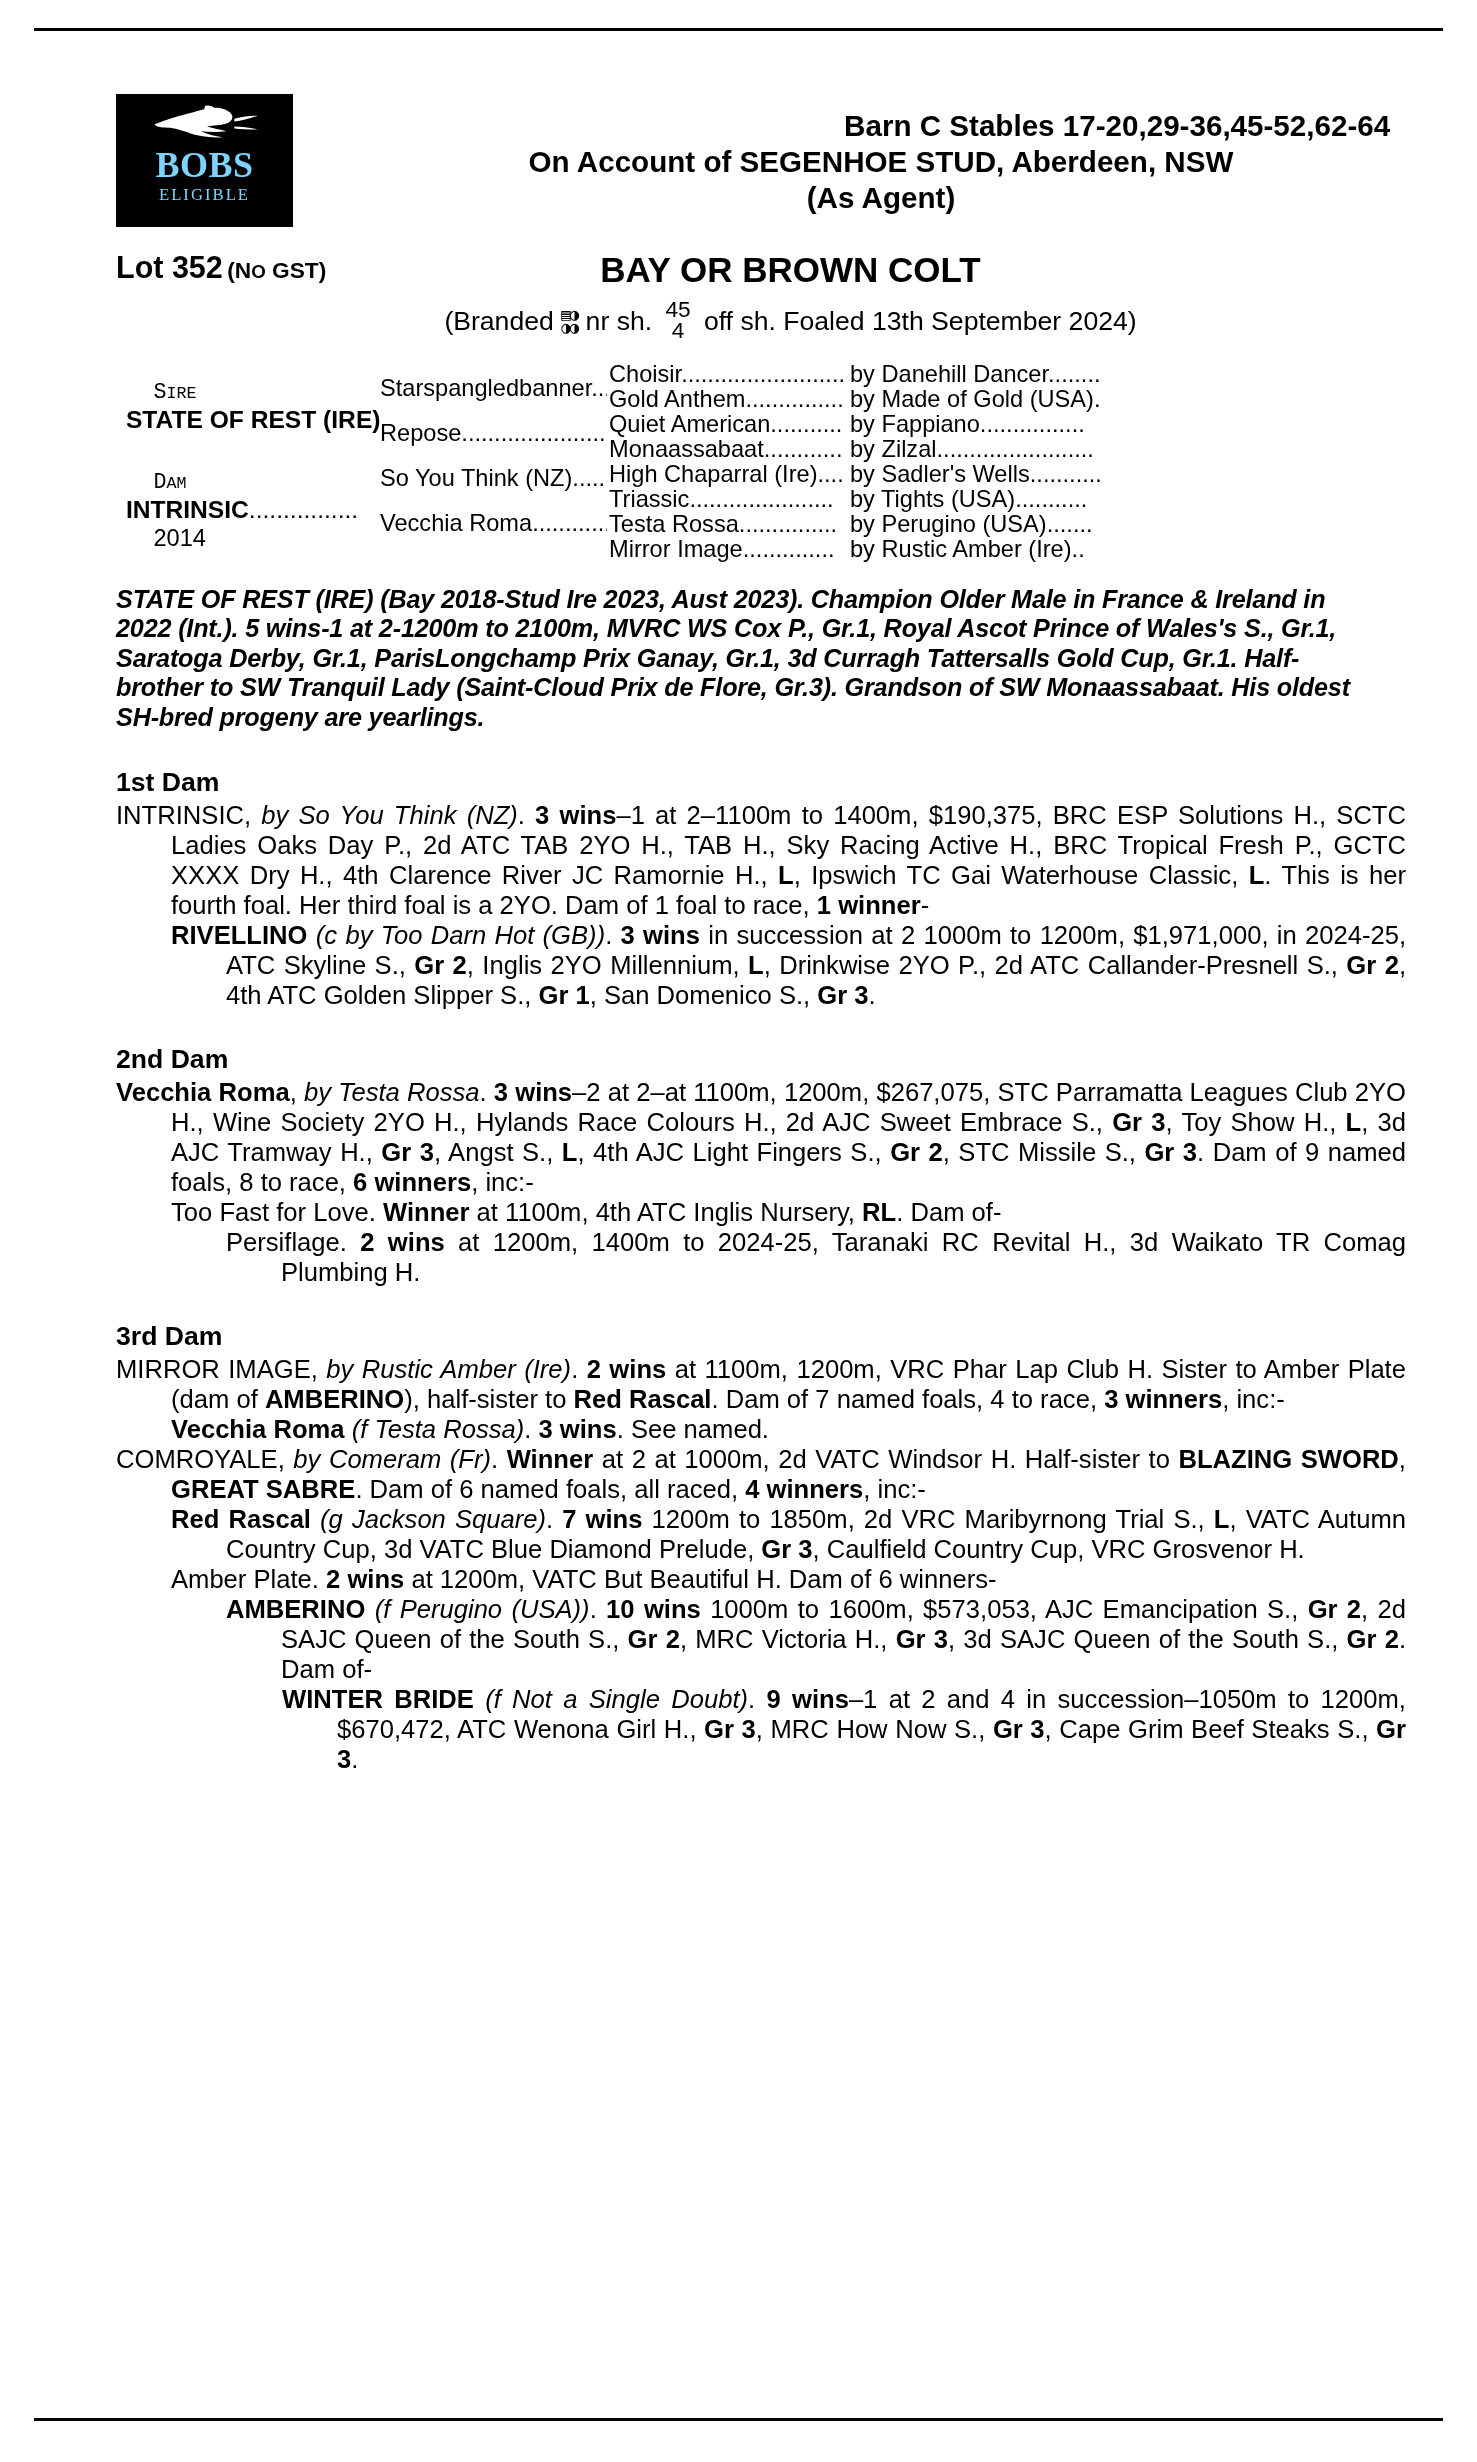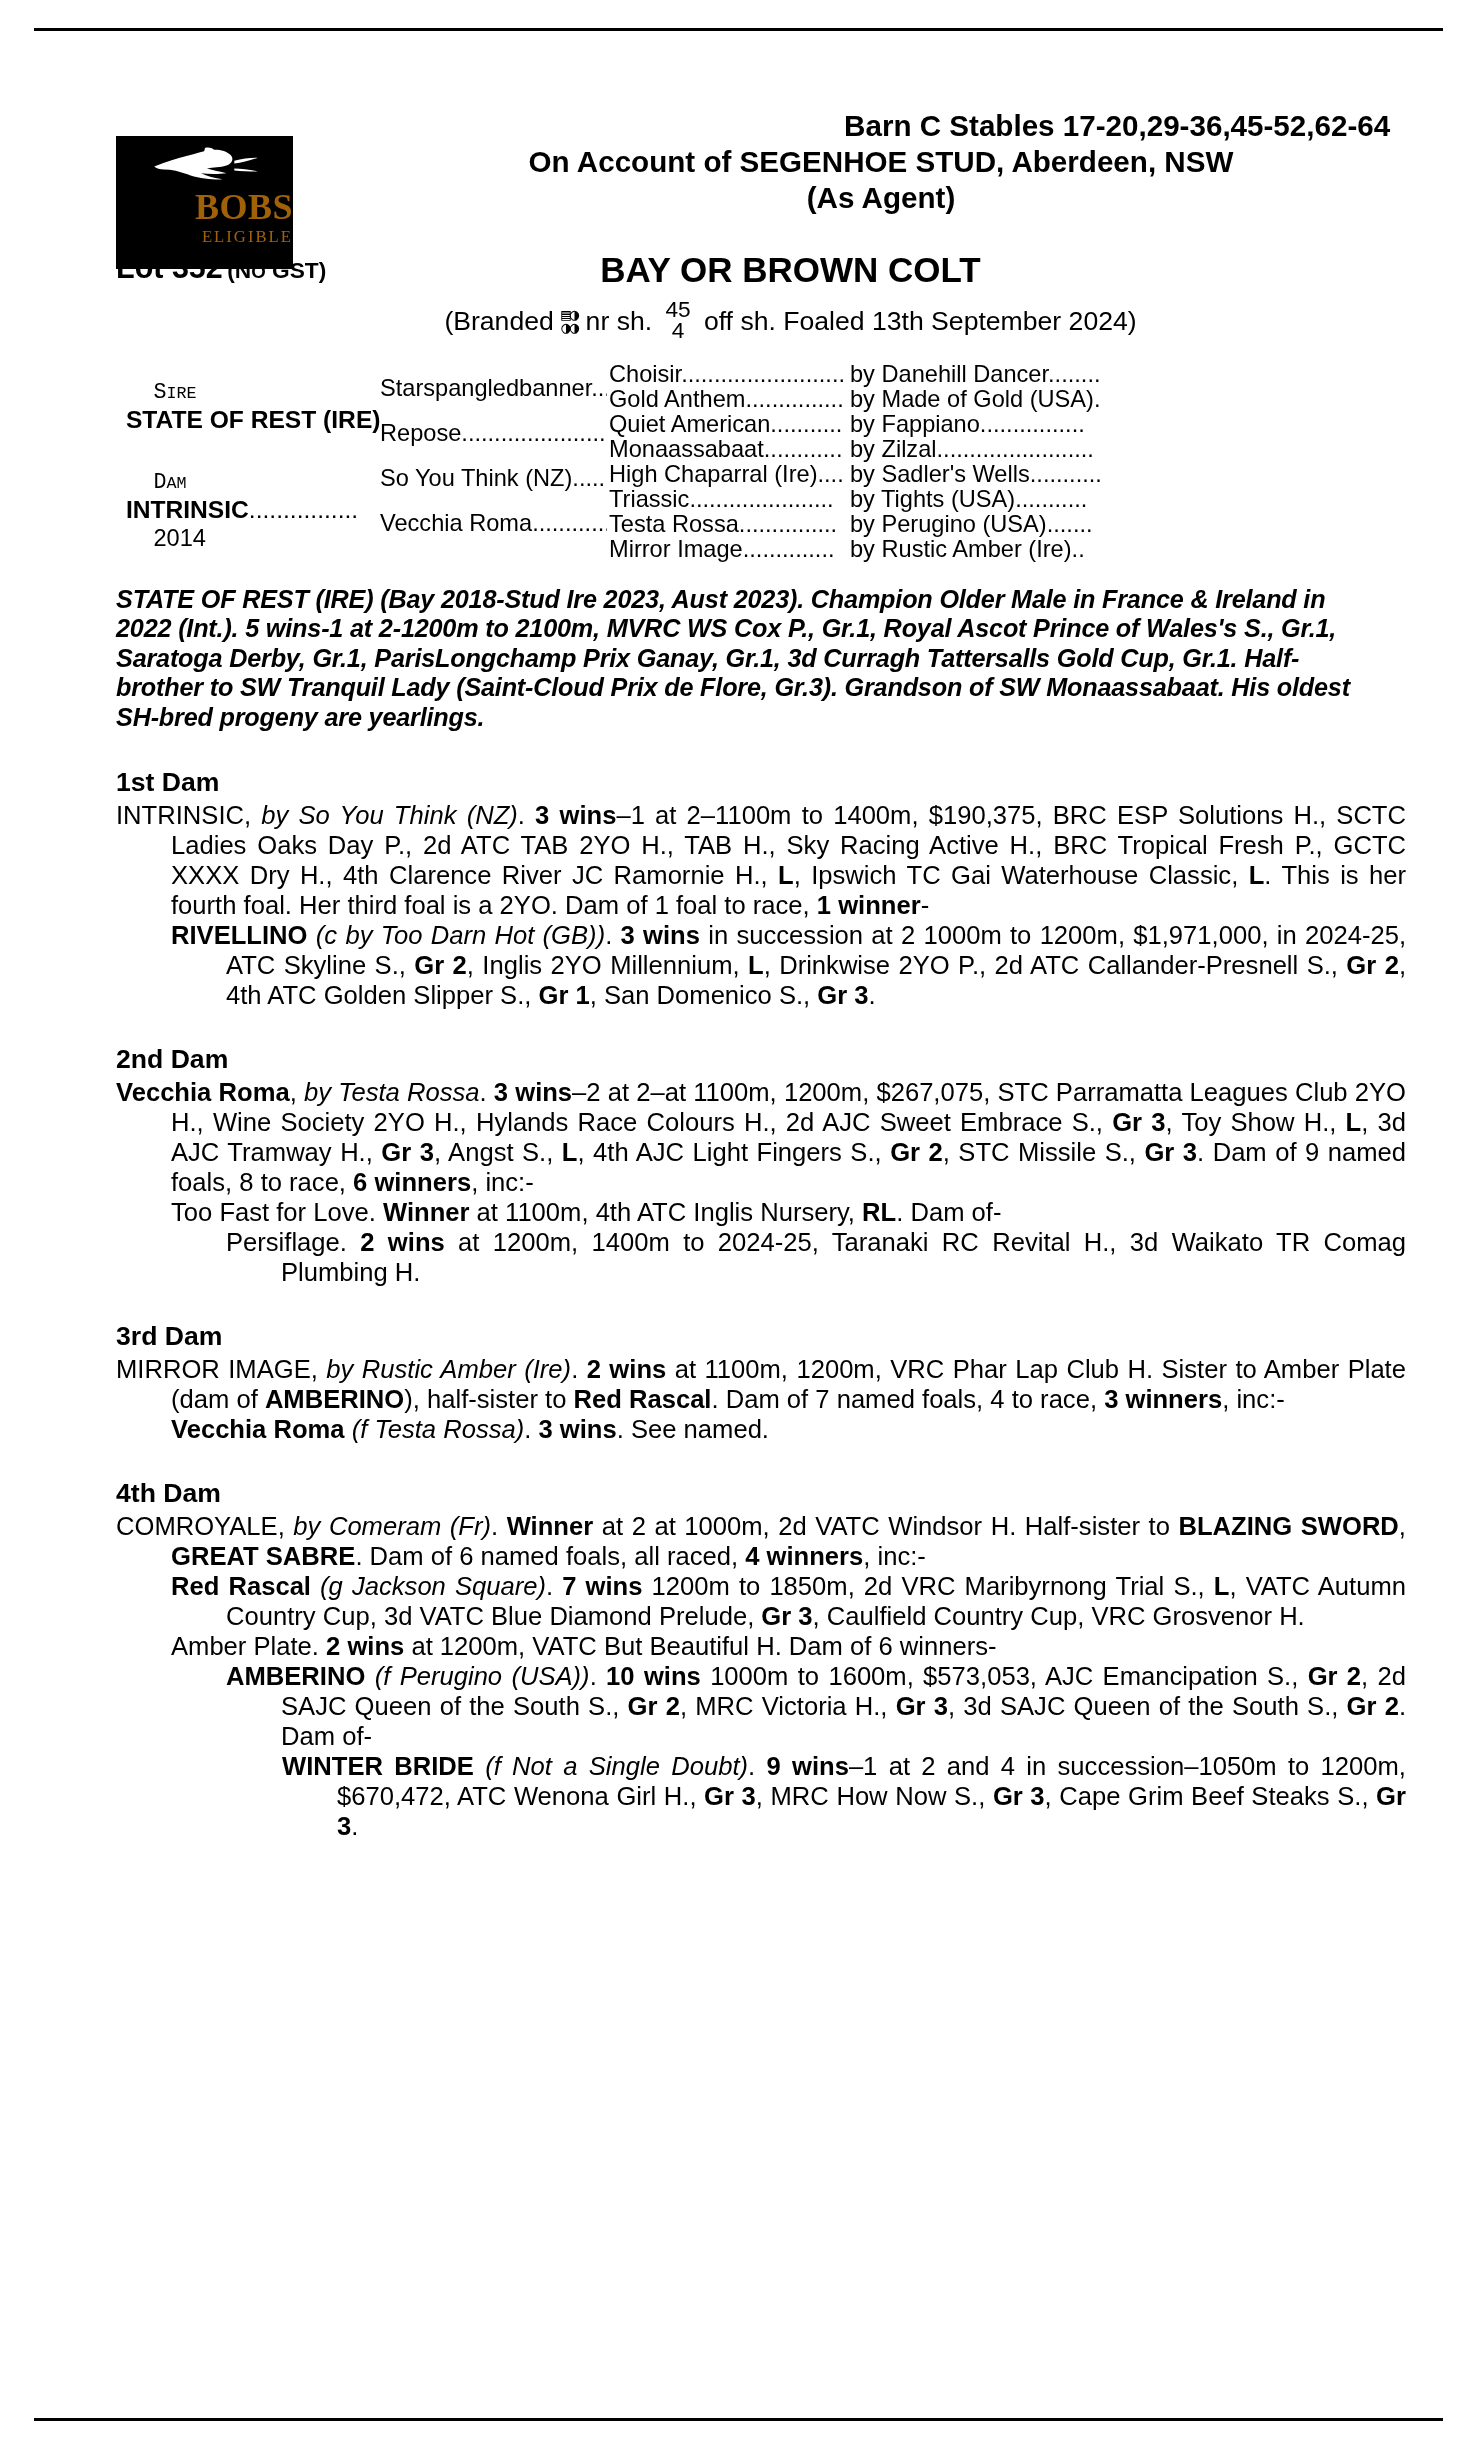--- a/index.html
+++ b/index.html
@@ -44,24 +44,23 @@
     position: relative;
     min-height: 148px;
   }
   .bobs-logo {
     position: absolute;
     left: 0px;
     top: 0px;
     width: 177px;
     height: 133px;
     background: #000;
-    color: #a16207;
-    text-align: right;
+    color: #7dd3fc;
+    text-align: center;
     overflow: hidden;
-    margin-top: 42px;
   }
   .bobs-horse {
     margin-top: 9.9px;
     height: 43px;
     display: flex;
     align-items: center;
     justify-content: center;
   }
   .bobs-word {
     font-family: "Liberation Serif", serif;
@@ -356,21 +355,20 @@
         <div class="dam-head">1st Dam</div>
         <div class="para ind-hang1"><span>INTRINSIC, </span><i>by So You Think (NZ)</i><span>. </span><b>3 wins</b><span>–1 at 2–1100m to 1400m, $190,375, BRC ESP Solutions H., SCTC Ladies Oaks Day P., 2d ATC TAB 2YO H., TAB H., Sky Racing Active H., BRC Tropical Fresh P., GCTC XXXX Dry H., 4th Clarence River JC Ramornie H., </span><b>L</b><span>, Ipswich TC Gai Waterhouse Classic, </span><b>L</b><span>. This is her fourth foal. Her third foal is a 2YO. Dam of 1 foal to race, </span><b>1 winner</b><span>-</span></div>
         <div class="para ind-hang2"><b>RIVELLINO </b><i>(c by Too Darn Hot (GB))</i><span>. </span><b>3 wins</b><span> in succession at 2 1000m to 1200m, $1,971,000, in 2024-25, ATC Skyline S., </span><b>Gr 2</b><span>, Inglis 2YO Millennium, </span><b>L</b><span>, Drinkwise 2YO P., 2d ATC Callander-Presnell S., </span><b>Gr 2</b><span>, 4th ATC Golden Slipper S., </span><b>Gr 1</b><span>, San Domenico S., </span><b>Gr 3</b><span>.</span></div>
         <div class="dam-head">2nd Dam</div>
         <div class="para ind-hang1"><b>Vecchia Roma</b><span>, </span><i>by Testa Rossa</i><span>. </span><b>3 wins</b><span>–2 at 2–at 1100m, 1200m, $267,075, STC Parramatta Leagues Club 2YO H., Wine Society 2YO H., Hylands Race Colours H., 2d AJC Sweet Embrace S., </span><b>Gr 3</b><span>, Toy Show H., </span><b>L</b><span>, 3d AJC Tramway H., </span><b>Gr 3</b><span>, Angst S., </span><b>L</b><span>, 4th AJC Light Fingers S., </span><b>Gr 2</b><span>, STC Missile S., </span><b>Gr 3</b><span>. Dam of 9 named foals, 8 to race, </span><b>6 winners</b><span>, inc:-</span></div>
         <div class="para ind-hang2"><span>Too Fast for Love. </span><b>Winner</b><span> at 1100m, 4th ATC Inglis Nursery, </span><b>RL</b><span>. Dam of-</span></div>
         <div class="para ind-hang3"><span>Persiflage. </span><b>2 wins</b><span> at 1200m, 1400m to 2024-25, Taranaki RC Revital H., 3d Waikato TR Comag Plumbing H.</span></div>
         <div class="dam-head">3rd Dam</div>
         <div class="para ind-hang1"><span>MIRROR IMAGE, </span><i>by Rustic Amber (Ire)</i><span>. </span><b>2 wins</b><span> at 1100m, 1200m, VRC Phar Lap Club H. Sister to Amber Plate (dam of </span><b>AMBERINO</b><span>), half-sister to </span><b>Red Rascal</b><span>. Dam of 7 named foals, 4 to race, </span><b>3 winners</b><span>, inc:-</span></div>
         <div class="para ind-hang2"><b>Vecchia Roma </b><i>(f Testa Rossa)</i><span>. </span><b>3 wins</b><span>. See named.</span></div>
-        <div class="dam-head">4th Dam</div>
         <div class="para ind-hang1"><span>COMROYALE, </span><i>by Comeram (Fr)</i><span>. </span><b>Winner</b><span> at 2 at 1000m, 2d VATC Windsor H. Half-sister to </span><b>BLAZING SWORD</b><span>, </span><b>GREAT SABRE</b><span>. Dam of 6 named foals, all raced, </span><b>4 winners</b><span>, inc:-</span></div>
         <div class="para ind-hang2"><b>Red Rascal </b><i>(g Jackson Square)</i><span>. </span><b>7 wins</b><span> 1200m to 1850m, 2d VRC Maribyrnong Trial S., </span><b>L</b><span>, VATC Autumn Country Cup, 3d VATC Blue Diamond Prelude, </span><b>Gr 3</b><span>, Caulfield Country Cup, VRC Grosvenor H.</span></div>
         <div class="para ind-hang2"><span>Amber Plate. </span><b>2 wins</b><span> at 1200m, VATC But Beautiful H. Dam of 6 winners-</span></div>
         <div class="para ind-hang3"><b>AMBERINO </b><i>(f Perugino (USA))</i><span>. </span><b>10 wins</b><span> 1000m to 1600m, $573,053, AJC Emancipation S., </span><b>Gr 2</b><span>, 2d SAJC Queen of the South S., </span><b>Gr 2</b><span>, MRC Victoria H., </span><b>Gr 3</b><span>, 3d SAJC Queen of the South S., </span><b>Gr 2</b><span>. Dam of-</span></div>
         <div class="para ind-hang4"><b>WINTER BRIDE </b><i>(f Not a Single Doubt)</i><span>. </span><b>9 wins</b><span>–1 at 2 and 4 in succession–1050m to 1200m, $670,472, ATC Wenona Girl H., </span><b>Gr 3</b><span>, MRC How Now S., </span><b>Gr 3</b><span>, Cape Grim Beef Steaks S., </span><b>Gr 3</b><span>.</span></div>
       </div>
 
   </div>
 </div>
 

